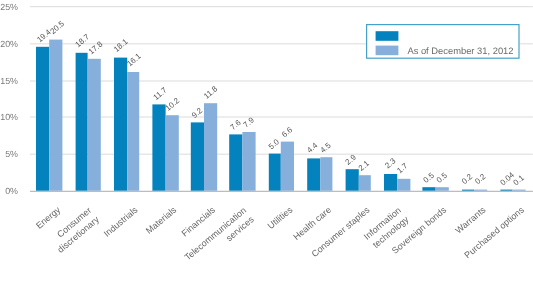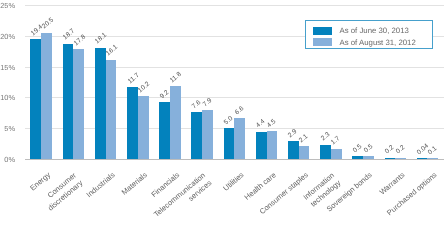--- a/index.html
+++ b/index.html
@@ -104,20 +104,19 @@
       <div class="xlabel" style="right: 133.68px; top: 168.26px;">Consumer staples</div>
       <div class="xlabel" style="right: 101.49px; top: 165.92px;">Information technology</div>
       <div class="xlabel" style="right: 69.3px; top: 168.26px;">Sovereign bonds</div>
       <div class="xlabel" style="right: 37.11px; top: 168.26px;">Warrants</div>
       <div class="xlabel" style="right: 4.92px; top: 168.26px;">Purchased options</div>
     </div>
   <div class="axisline" id="axisline" style="left: 25px; width: 419px; top: 159px;"></div>
   <div id="legend" style="left: 305px; top: 20px; width: 126px; height: 27px;">
       <div class="lgrow" style="left: 7px; top: 5px;">
         <div class="lgsw" style="background: rgb(3, 130, 189);"></div>
-        <div class="lgtx">As of June 30, 2013</div>
       </div>
       <div class="lgrow" style="left: 7px; top: 16.9px;">
         <div class="lgsw" style="background: rgb(134, 176, 219);"></div>
-        <div class="lgtx">As of August 31, 2012</div>
+        <div class="lgtx">As of December 31, 2012</div>
       </div>
     </div>
 </div>
 
 </body></html>

